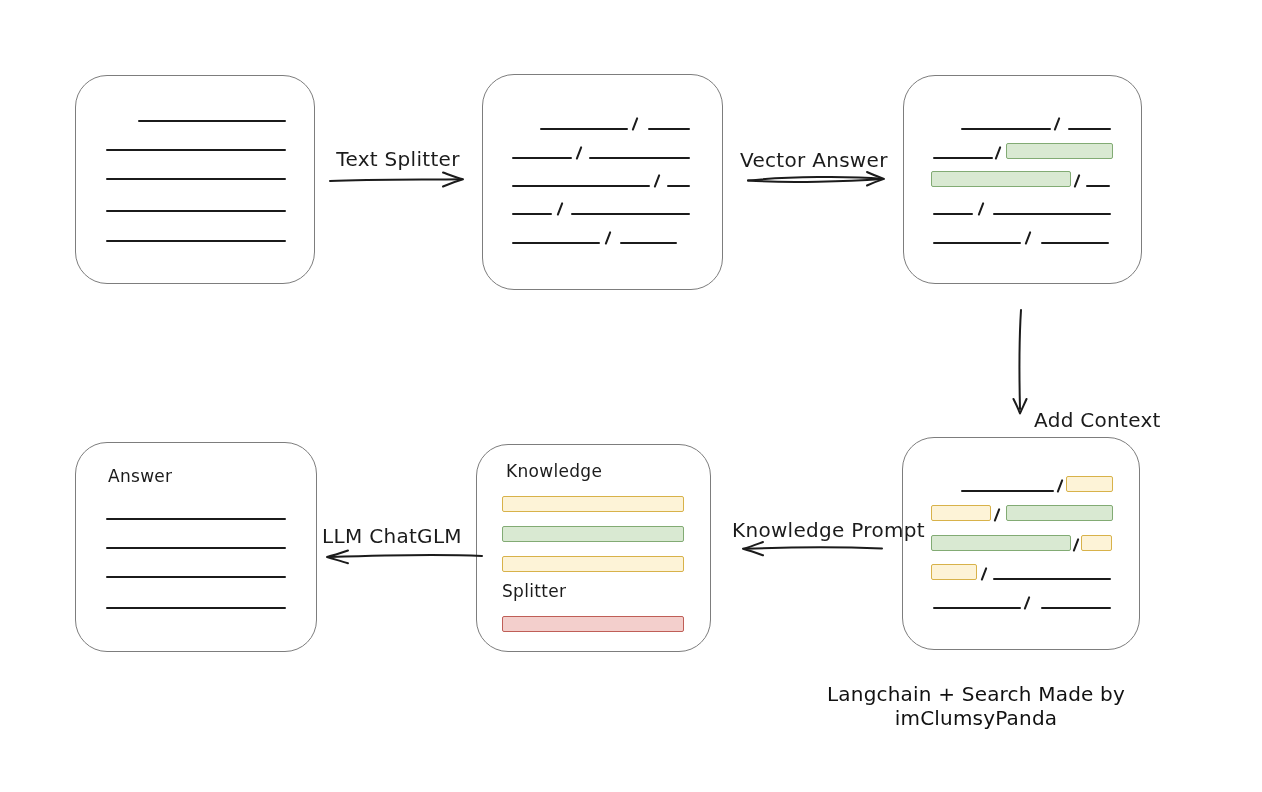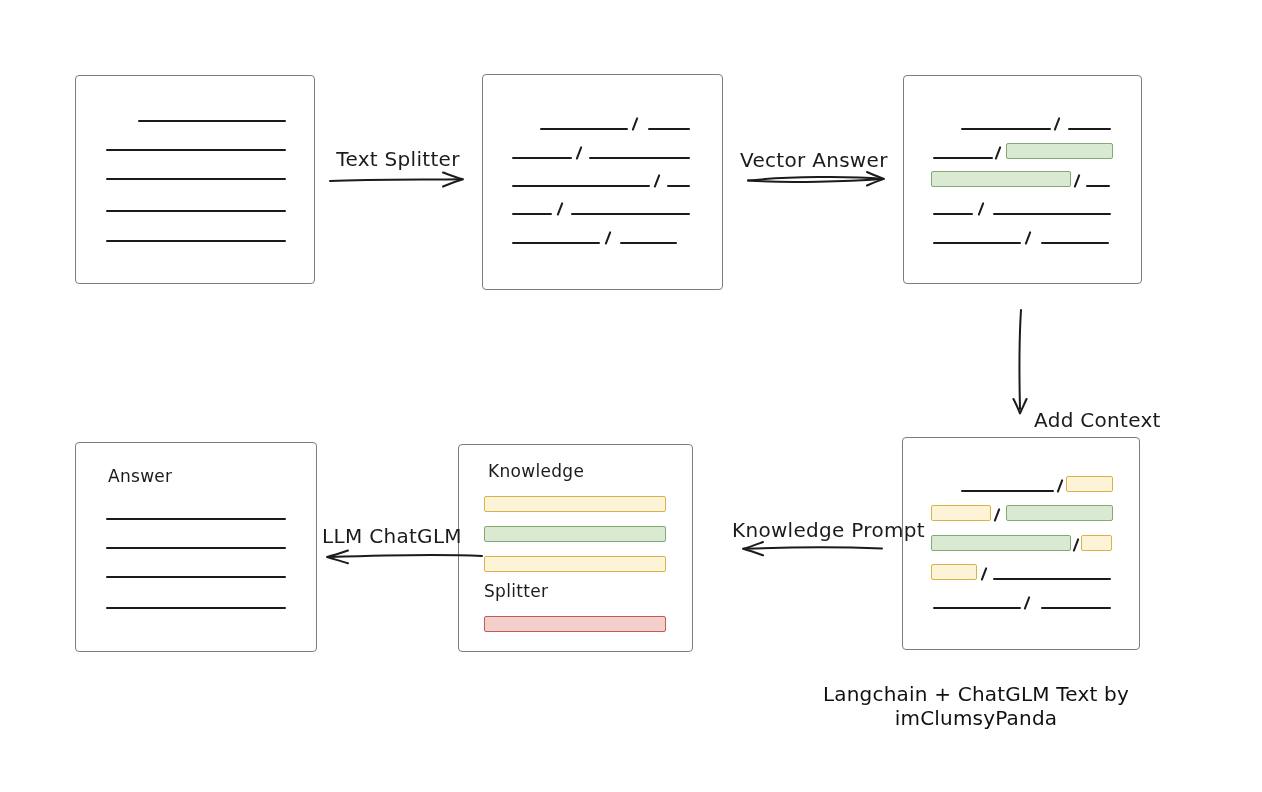--- a/index.html
+++ b/index.html
@@ -5,27 +5,27 @@
   html,body{margin:0;padding:0;background:#ffffff;}
   #stage{
     position:relative;width:1262px;height:792px;overflow:hidden;
     background:var(--bg,#fff);
     font-family:"DejaVu Sans","Liberation Sans",sans-serif;
     color:var(--stroke,#1b1b1b);
   }
   .node{
     position:absolute;background:#fff;
     border:1.6px solid var(--box-border,#7d7d7d);
-    border-radius:4px;box-sizing:border-box;
+    border-radius:32px;box-sizing:border-box;
   }
   #box-document{left:75px;top:75px;width:240px;height:209px;}
   #box-chunks{left:482px;top:74px;width:241px;height:216px;}
   #box-embedded{left:903px;top:75px;width:239px;height:209px;}
   #box-context{left:902px;top:437px;width:238px;height:213px;}
-  #box-prompt{left:458px;top:444px;width:235px;height:208px;}
+  #box-prompt{left:476px;top:444px;width:235px;height:208px;}
   #box-answer{left:75px;top:442px;width:242px;height:210px;}
 
   .seg{position:absolute;display:block;}
   .seg-line{height:2px;background:var(--stroke);border-radius:1px;}
   .seg-slash{width:2.2px;height:14px;background:var(--stroke);transform:rotate(21deg);border-radius:1px;}
   .seg-chunk{height:16px;border:1.5px solid;border-radius:2px;box-sizing:border-box;}
   .seg-chunk.green{background:var(--green-fill);border-color:var(--green-stroke);}
   .seg-chunk.yellow{background:var(--yellow-fill);border-color:var(--yellow-stroke);}
   .seg-chunk.red{background:var(--red-fill);border-color:var(--red-stroke);}
 
@@ -152,15 +152,15 @@
     <path d="M27,7 C20,9.6 14.5,11.8 7,13.8 C14.8,16 21,18.2 27,20.3"></path>
   </svg>
   <div class="arrow-label" id="lbl-generate-prompt">Knowledge Prompt</div>
 
   <svg class="arrow" id="arw-llm-response" width="168" height="28" viewBox="0 0 168 28">
     <path d="M164,13 C120,10.8 70,12 12,14"></path>
     <path d="M30,7.5 C22,10.2 16,12.2 9,14 C16.5,16.2 23,18.3 30,20.3"></path>
   </svg>
   <div class="arrow-label" id="lbl-llm-response">LLM ChatGLM</div>
 
-  <div id="caption">Langchain + ChatGLM Text by imClumsyPanda</div>
+  <div id="caption">Langchain + Search Made by imClumsyPanda</div>
 
 </div>
 
 </body></html>

